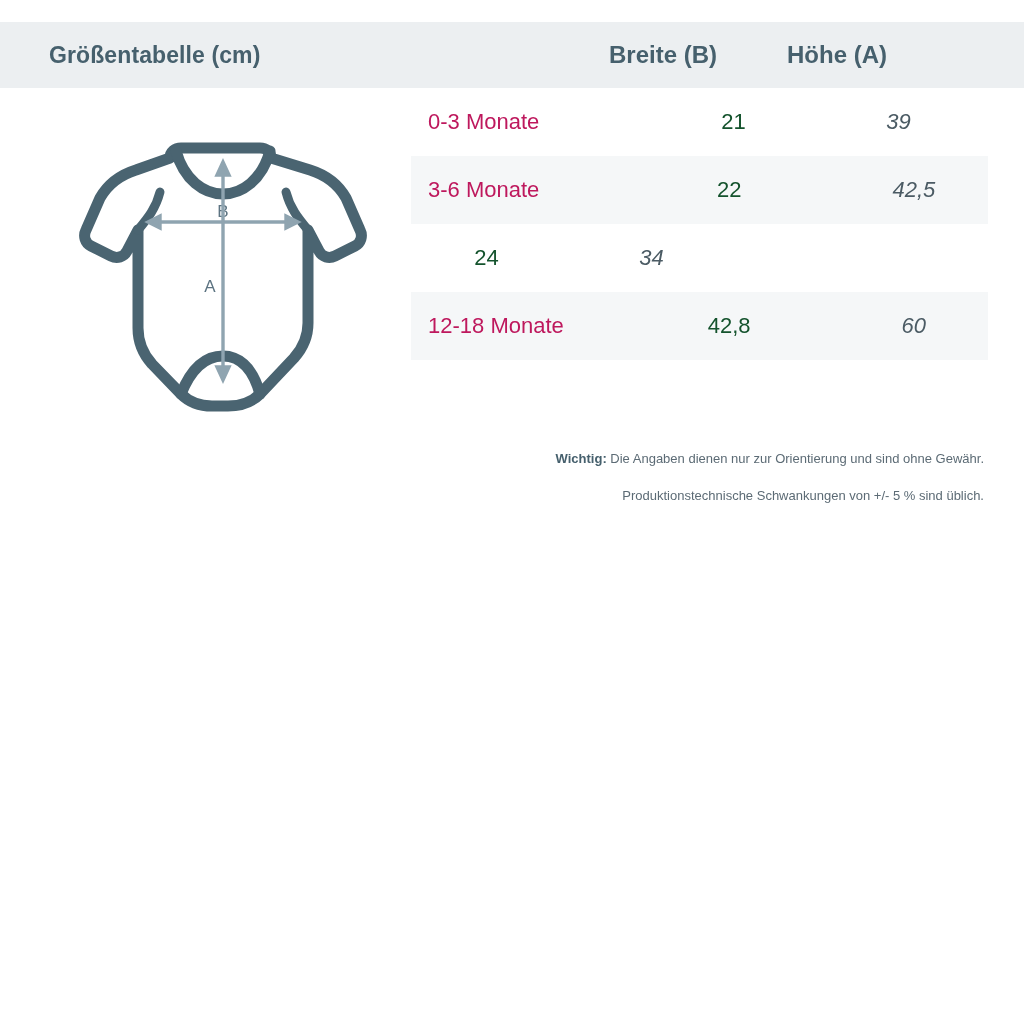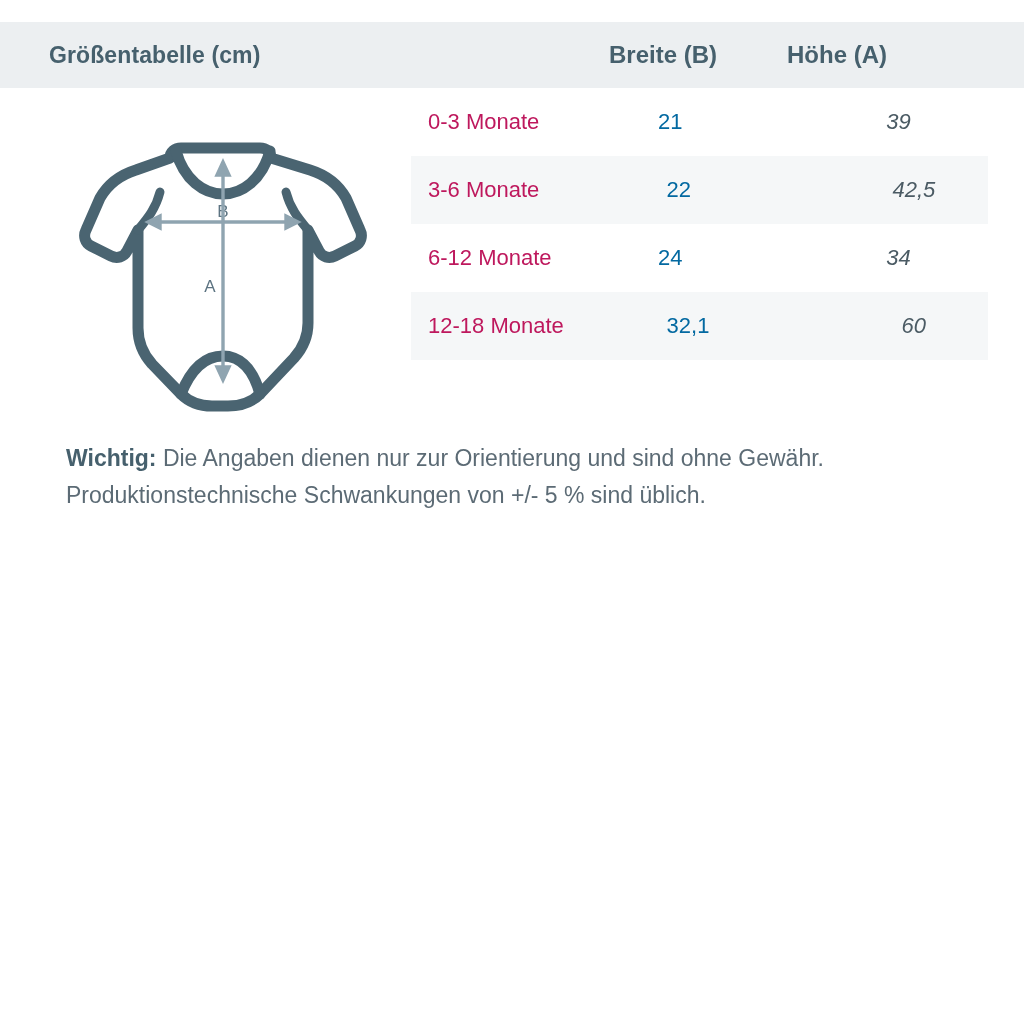--- a/index.html
+++ b/index.html
@@ -78,23 +78,23 @@
   }
   .cell-size {
     width: 247px;
     padding-left: 17px;
     box-sizing: border-box;
     font-size: 22px;
     color: #be185d;
   }
   .cell-b {
     width: 151px;
-    text-align: left;
+    text-align: center;
     font-size: 22px;
-    color: #0369a1;
+    color: #14532d;
   }
   .cell-a {
     width: 179px;
     text-align: center;
     font-size: 22px;
     color: #4b5b64;
     font-style: italic;
   }
 
   
@@ -102,26 +102,27 @@
     position: absolute;
     left: 60px;
     top: 118px;
     width: 330px;
     height: 300px;
   }
 
   
   .footnote {
     position: absolute;
-    left: 66px;
+    left: 54px;
     top: 440px;
     width: 930px;
-    font-size: 23px;
+    font-size: 13px;
     line-height: 37px;
     color: #5c6b75;
+    text-align: right;
   }
   .footnote .strong {
     font-weight: bold;
     color: #46606d;
   }
 </style>
 </head>
 <body>
 
 <div class="page">
@@ -194,28 +195,27 @@
       <div class="cell-a">39</div>
     </div>
 
     <div class="row alt">
       <div class="cell-size">3-6 Monate</div>
       <div class="cell-b">22</div>
       <div class="cell-a">42,5</div>
     </div>
 
     <div class="row">
-      <div class="cell-size">6-12 Monate</div>
       <div class="cell-b">24</div>
       <div class="cell-a">34</div>
     </div>
 
     <div class="row alt">
       <div class="cell-size">12-18 Monate</div>
-      <div class="cell-b">32,1</div>
+      <div class="cell-b">42,8</div>
       <div class="cell-a">60</div>
     </div>
 
   </div>
 
   <div class="footnote">
     <span class="strong">Wichtig:</span><span> Die Angaben dienen nur zur Orientierung und sind ohne Gewähr.</span><br>
     <span>Produktionstechnische Schwankungen von +/- 5 % sind üblich.</span>
   </div>
 

